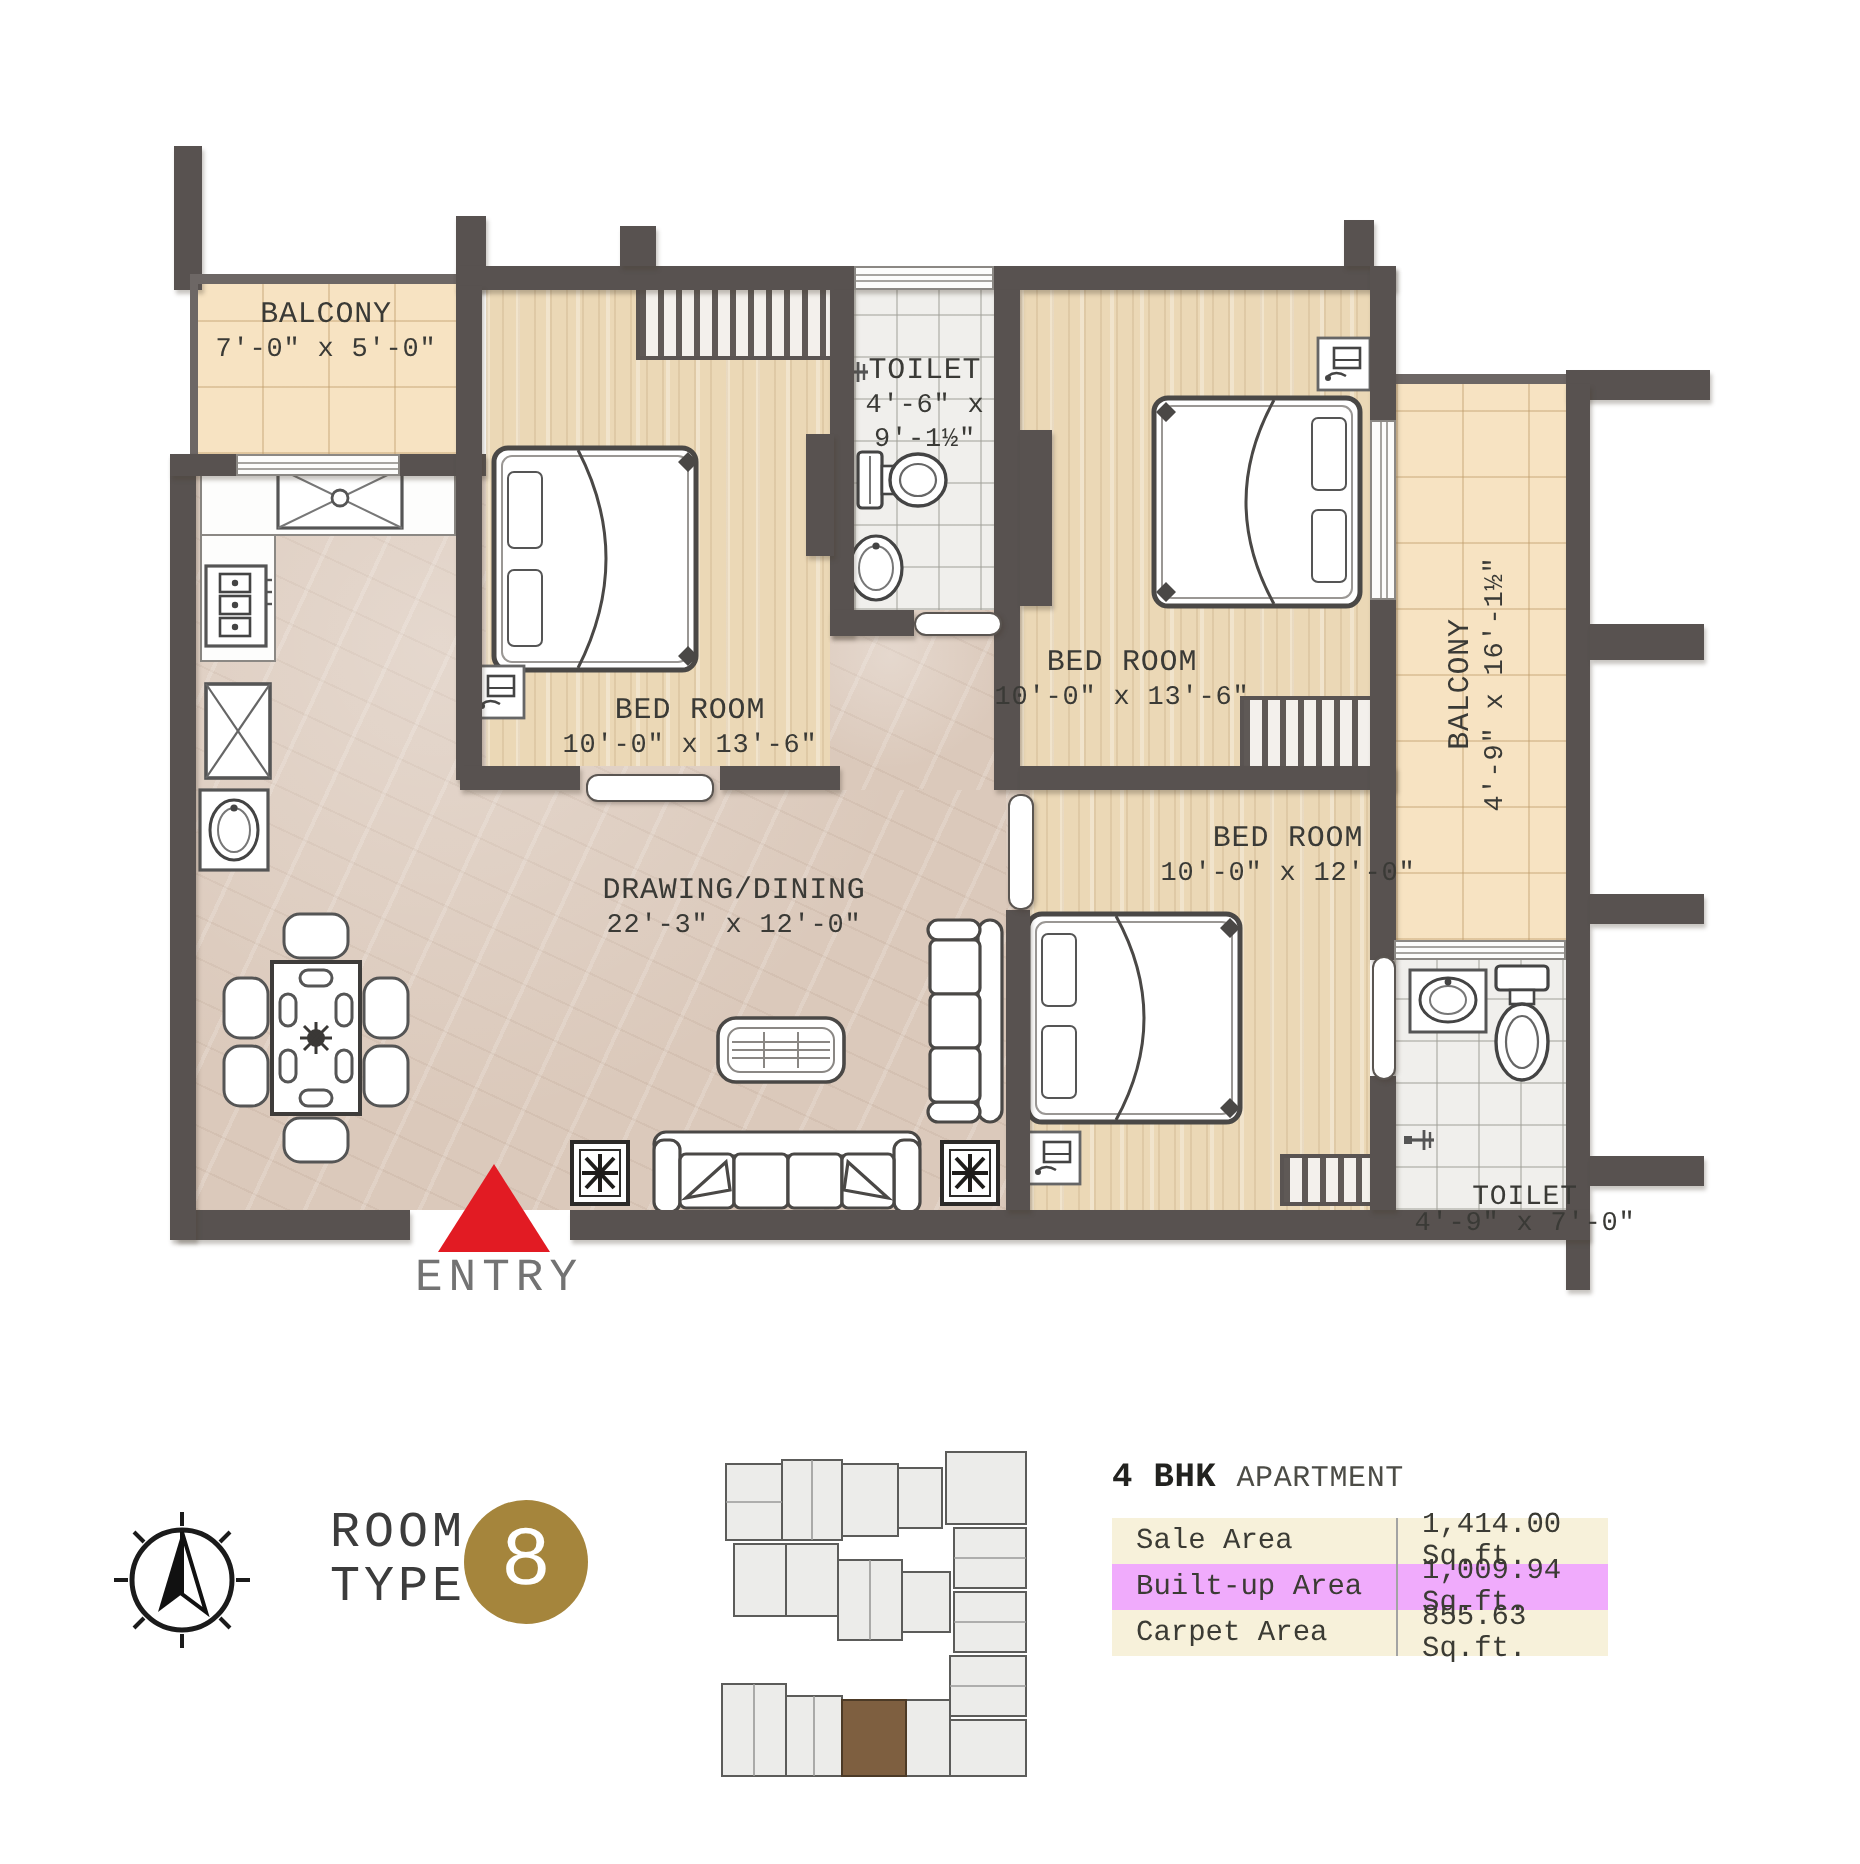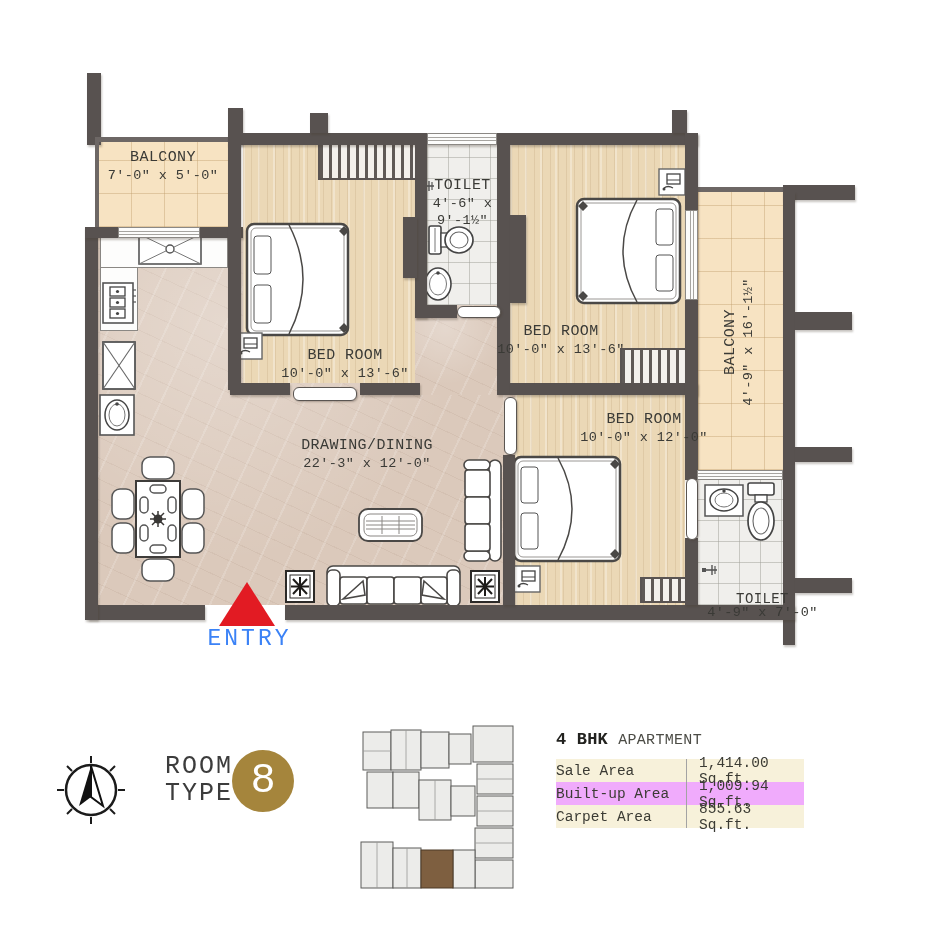--- a/index.html
+++ b/index.html
@@ -33,36 +33,36 @@
     background-size:1px 100%,1px 100%;background-position:35% 0,70% 0;background-repeat:no-repeat;}
   .door{background:#fff;border:1.5px solid #5a5551;border-radius:6px;box-sizing:border-box;
         box-shadow:1px 1px 2px rgba(70,58,48,.35);}
   .wardrobe{border:2px solid #5a5452;box-sizing:border-box;
     background:repeating-linear-gradient(90deg,#5f5956 0 3px,#f3f0ec 3px 9px);}
 
   
   .rlabel{color:#3a3a36;text-align:center;letter-spacing:.4px;}
   .rlabel .rname{font-size:15px;line-height:19px;font-weight:400;}
   .rlabel .rdims{font-size:13.5px;line-height:17px;}
-  .entry-label{color:#3b82f6;font-size:23px;letter-spacing:3px;text-align:center;}
+  .entry-label{color:#737373;font-size:23px;letter-spacing:3px;text-align:center;}
   .entry-tri{width:0;height:0;border-left:28px solid transparent;border-right:28px solid transparent;
              border-bottom:44px solid #e21b23;}
 
   
   .unit-words{color:#3c3c3c;font-size:25px;line-height:27px;letter-spacing:2px;font-weight:400;}
   .gold-circle{width:62px;height:62px;border-radius:50%;background:#a5853c;color:#fff;
     display:flex;align-items:center;justify-content:center;font-size:42px;}
   .info-title{font-size:17px;color:#22221f;}
   .info-title b{font-weight:700;letter-spacing:.2px;}
   .info-title span{font-weight:400;color:#4c4c46;font-size:15px;letter-spacing:.3px;}
   .info-table{margin-top:10px;width:248px;position:relative;}
   .info-row{display:flex;height:23px;align-items:center;font-size:14.5px;color:#3b3b34;}
   .info-row.light{background:#f7f1da;}
   .info-row.dark{background:#f0abfc;}
-  .info-row .lab{width:130px;}
+  .info-row .lab{width:130px;padding-left:12px;}
   .info-row .val{padding-left:12px;border-left:1px solid #a3a3a3;height:100%;display:flex;align-items:center;flex:1;}
 </style>
 </head>
 <body>
 
 <div class="stage">
   <div class="plan">
 
     <div class="abs floor-marble" style="left:13px;top:167px;width:405px;height:378px;"></div>
     <div class="abs floor-marble" style="left:330px;top:245px;width:100px;height:90px;"></div>

